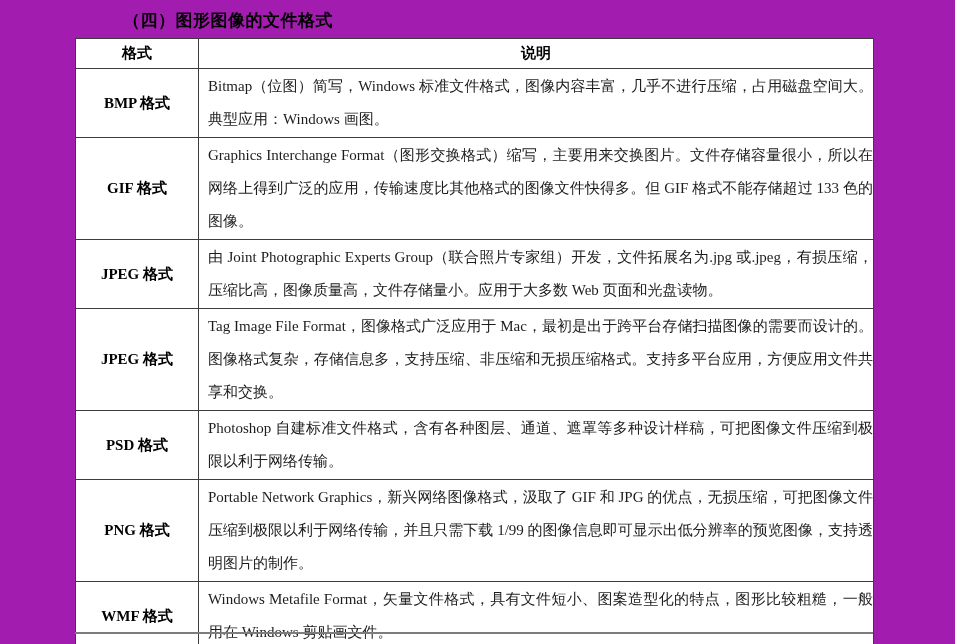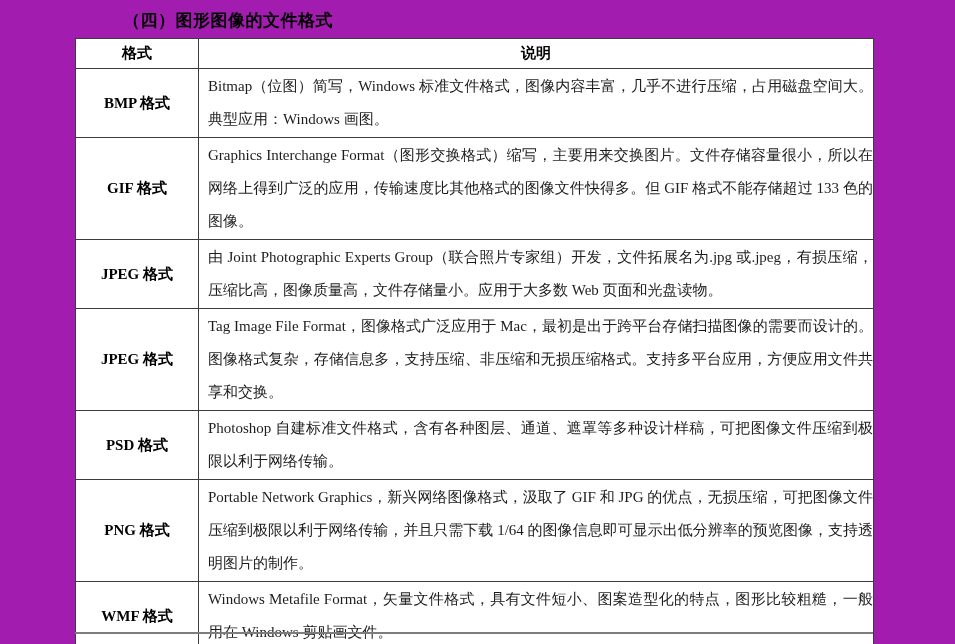--- a/index.html
+++ b/index.html
@@ -116,21 +116,21 @@
         <td class="desc-cell">Tag Image File Format，图像格式广泛应用于 Mac，最初是出于跨平台存储扫描图像的需要而设计的。图像格式复杂，存储信息多，支持压缩、非压缩和无损压缩格式。支持多平台应用，方便应用文件共享和交换。</td>
       </tr>
 
       <tr class="h67">
         <td class="format-cell">PSD 格式</td>
         <td class="desc-cell">Photoshop 自建标准文件格式，含有各种图层、通道、遮罩等多种设计样稿，可把图像文件压缩到极限以利于网络传输。</td>
       </tr>
 
       <tr class="h98">
         <td class="format-cell">PNG 格式</td>
-        <td class="desc-cell">Portable Network Graphics，新兴网络图像格式，汲取了 GIF 和 JPG 的优点，无损压缩，可把图像文件压缩到极限以利于网络传输，并且只需下载 1/64 的图像信息即可显示出低分辨率的预览图像，支持透明图片的制作。</td>
+        <td class="desc-cell">Portable Network Graphics，新兴网络图像格式，汲取了 GIF 和 JPG 的优点，无损压缩，可把图像文件压缩到极限以利于网络传输，并且只需下载 1/99 的图像信息即可显示出低分辨率的预览图像，支持透明图片的制作。</td>
       </tr>
 
       <tr class="h63">
         <td class="format-cell">WMF 格式</td>
         <td class="desc-cell">Windows Metafile Format，矢量文件格式，具有文件短小、图案造型化的特点，图形比较粗糙，一般用在 Windows 剪贴画文件。</td>
       </tr>
     </tbody>
   </table>
 
   <div class="partial-row-line"></div>

